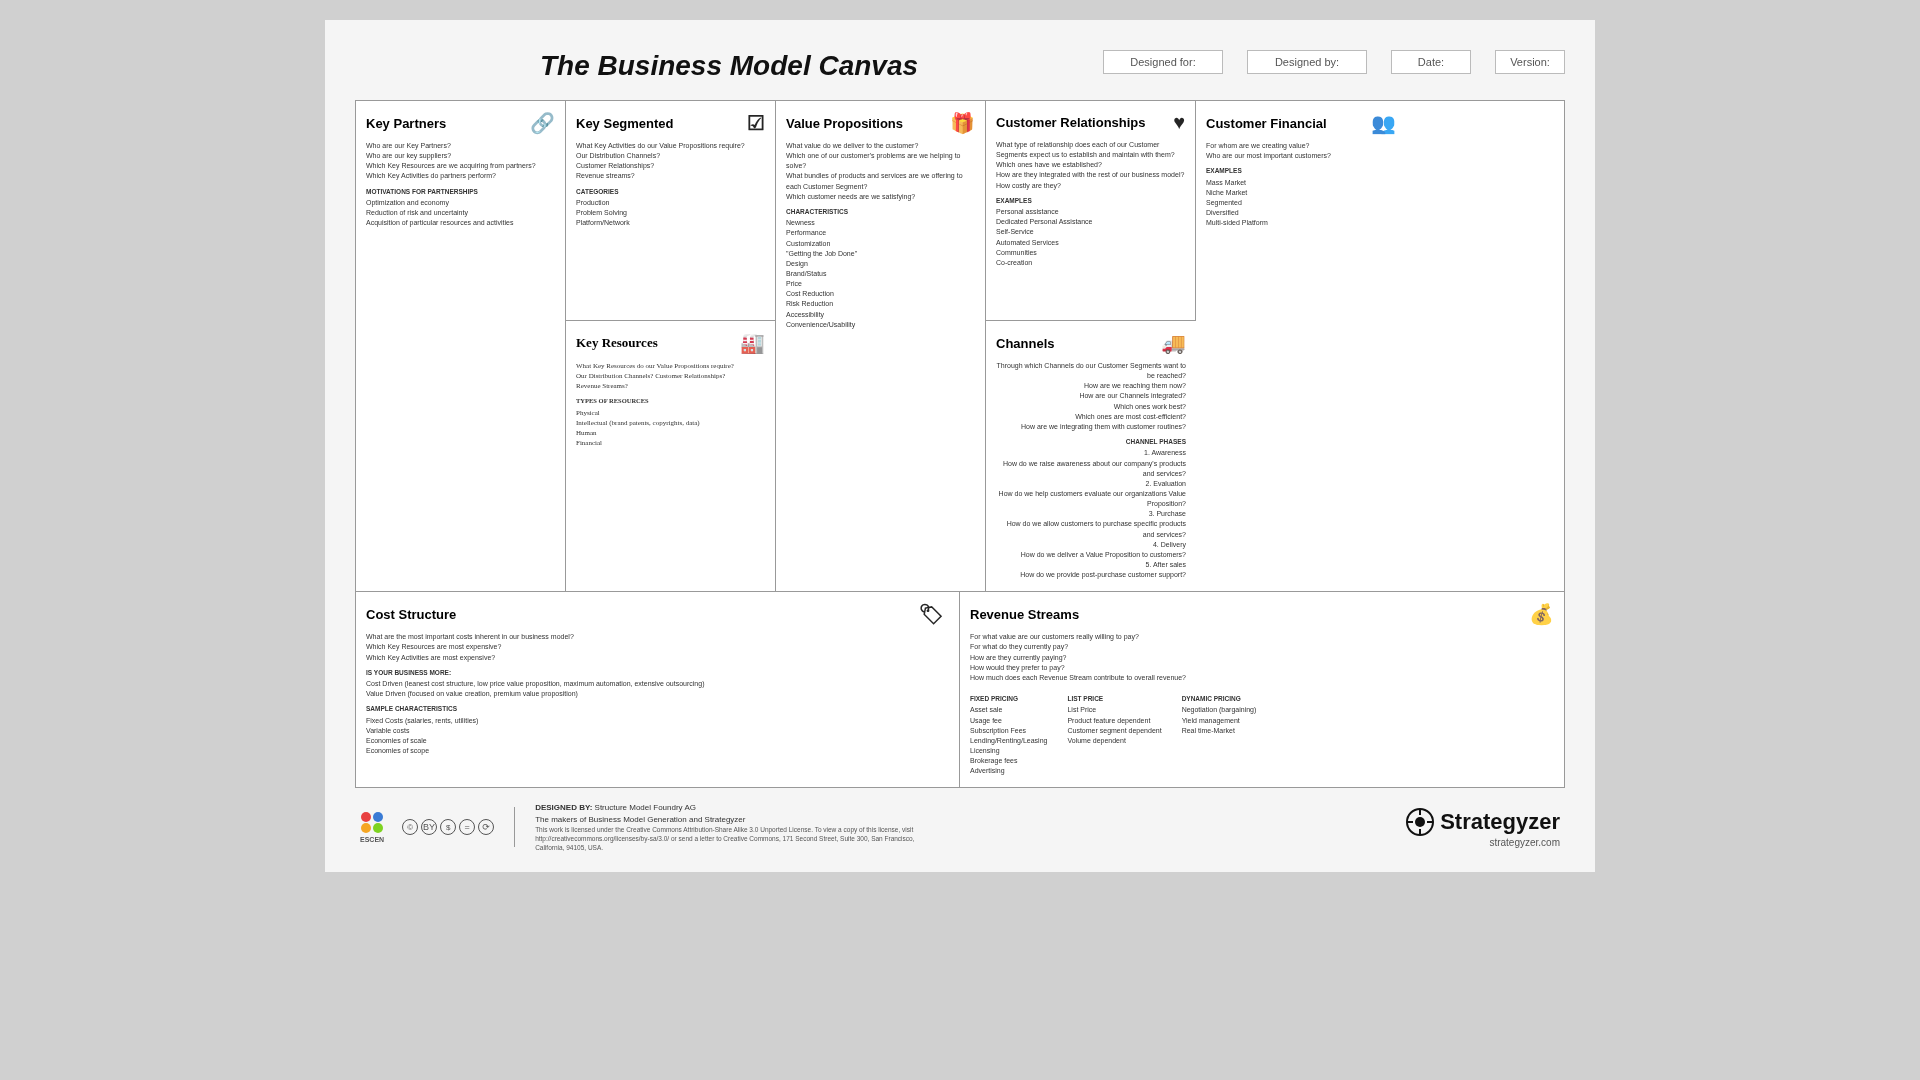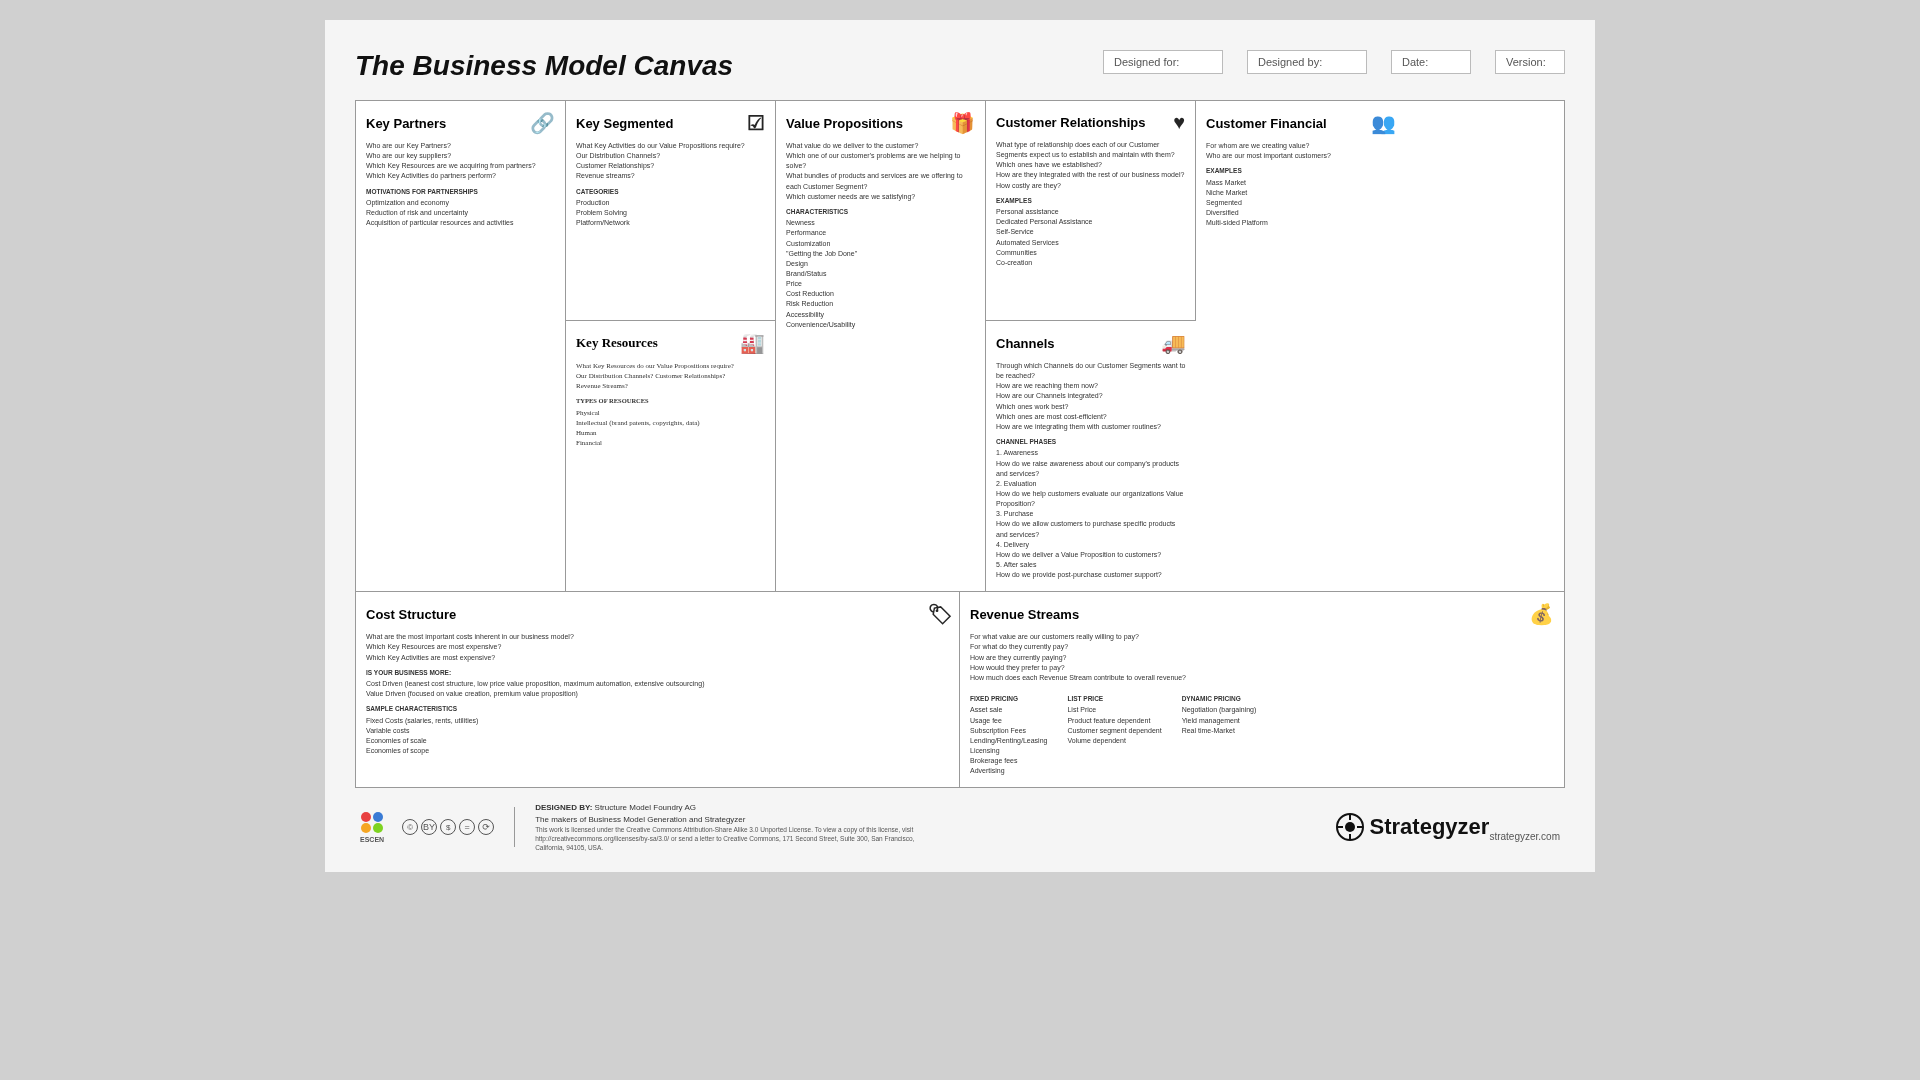--- a/index.html
+++ b/index.html
@@ -19,20 +19,21 @@
       margin: 20px auto;
       padding: 30px 30px 20px 30px;
       position: relative;
     }
     
     .top-bar {
       display: flex;
       align-items: flex-start;
       margin-bottom: 18px;
       gap: 0;
+      text-align: center;
     }
     .page-title {
       font-size: 28px;
       font-weight: 900;
       color: #111;
       flex: 1;
       font-style: italic;
     }
     .top-fields {
       display: flex;
@@ -64,21 +65,21 @@
     
     .cell {
       border-right: 1px solid #999;
       border-bottom: 1px solid #999;
       padding: 10px 10px 8px 10px;
       position: relative;
       font-size: 7.5px;
       color: #333;
       vertical-align: top;
     }
-    .cell:last-child { border-right: none; }
+    .cell:last-child { border-right: none; text-align: right; }
     .cell-title {
       font-size: 13px;
       font-weight: 700;
       color: #000000;
       margin-bottom: 6px;
       display: flex;
       align-items: center;
       justify-content: space-between;
     }
     .cell-icon {
@@ -144,21 +145,21 @@
     }
 
     
     .canvas-lower {
       display: grid;
       grid-template-columns: 1fr 1fr;
       min-height: 155px;
     }
     .cost-structure {
       border-right: 1px solid #999;
-      padding: 10px 6px 8px 10px;
+      padding: 10px 15px 8px 10px;
       font-size: 7px;
       color: #333;
     }
     .revenue-streams {
       padding: 10px 10px 8px 10px;
       font-size: 7px;
       color: #333;
     }
 
     
@@ -197,21 +198,21 @@
     }
     .footer-text strong { font-weight: 700; }
     .footer-legal {
       font-size: 6.5px;
       color: #555;
       max-width: 400px;
       line-height: 1.4;
     }
     .footer-brand {
       display: flex;
-      flex-direction: row;
+      flex-direction: column;
       align-items: flex-end;
       text-align: right;
     }
     .brand-name {
       font-size: 22px;
       font-weight: 700;
       color: #111;
       display: flex;
       align-items: center;
       gap: 5px;

